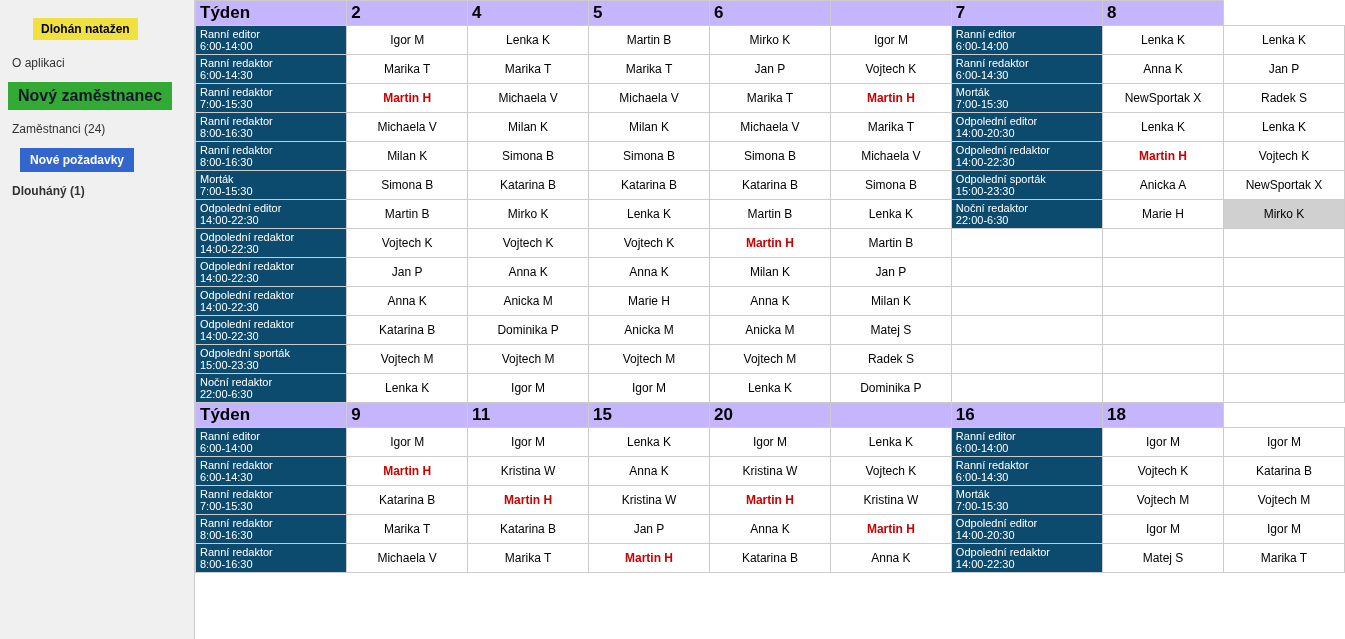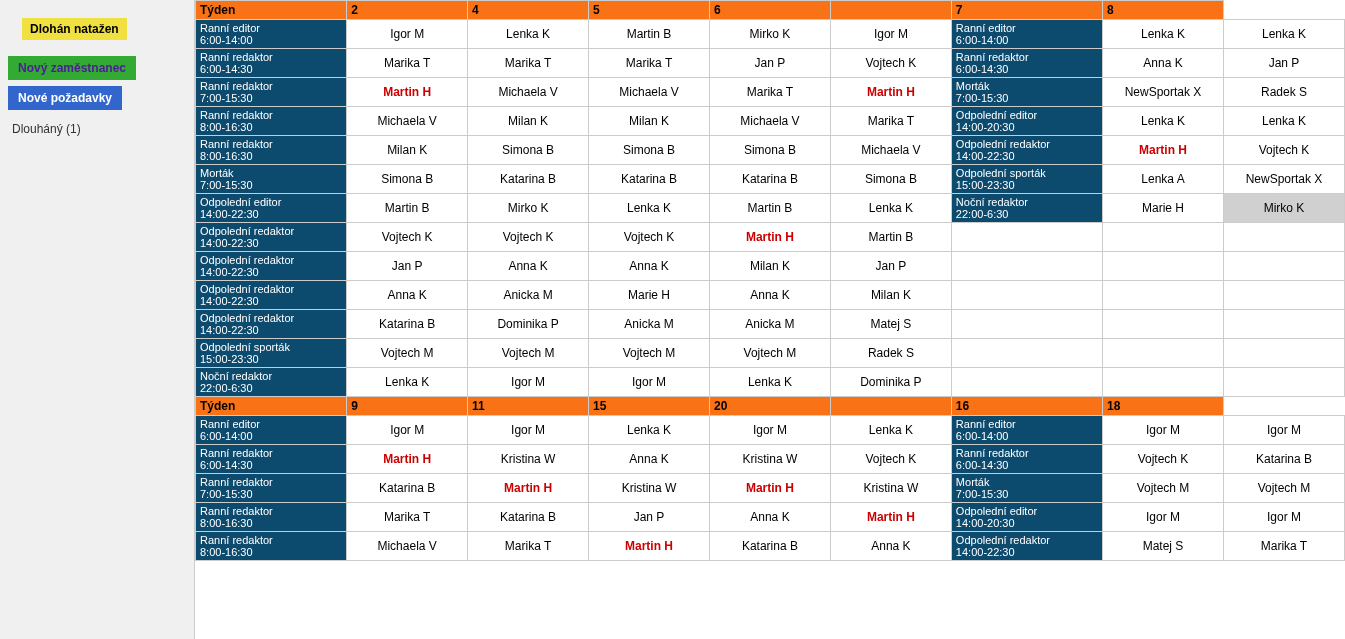--- a/index.html
+++ b/index.html
@@ -13,54 +13,54 @@
       border-right: 1px solid #ccc;
       padding: 8px 0;
       min-height: 639px;
     }
     .sidebar-badge {
       background: #f0e040;
       color: #000;
       font-size: 12px;
       font-weight: bold;
       padding: 4px 8px;
-      margin: 4px 14px;
+      margin: 4px 25px;
       display: inline-block;
     }
     .sidebar-link {
       display: block;
       padding: 6px 12px;
       color: #333;
       cursor: pointer;
       text-decoration: none;
     }
     .sidebar-btn-green {
       background: #3a3;
-      color: #4c1d95;
+      color: #0f172a;
       padding: 5px 10px;
       margin: 6px 8px;
       display: block;
       border: none;
       cursor: pointer;
-      font-size: 12px;
+      font-size: 16px;
       font-weight: bold;
     }
     .sidebar-btn-blue {
       background: #36c;
       color: #fff;
       padding: 5px 10px;
-      margin: 6px 8px;
+      margin: 6px 20px;
       display: block;
       border: none;
       cursor: pointer;
       font-size: 12px;
       font-weight: bold;
     }
     .sidebar-link-bold {
-      font-weight: normal;
+      font-weight: bold;
     }
 
     
     #main {
       flex: 1;
       overflow-x: auto;
       overflow-y: auto;
     }
 
     
@@ -71,23 +71,23 @@
     }
     table.schedule td, table.schedule th {
       border: 1px solid #ccc;
       padding: 2px 4px;
       vertical-align: middle;
       white-space: nowrap;
     }
 
     
     tr.week-header td {
-      background: #f97316;
-      font-weight: bold;
-      font-size: 12px;
+      background: #c4b5fd;
+      font-weight: bold;
+      font-size: 17px;
       color: #000;
     }
 
     
     td.shift-label {
       background: #0c4a6e;
       color: #fff;
       font-size: 11px;
       width: 110px;
       min-width: 90px;
@@ -108,21 +108,23 @@
     
     .martin-red { color: #cc0000; font-weight: bold; }
   </style>
 </head>
 <body>
 
 <div id="sidebar">
   <div style="padding: 6px 8px;">
     <span class="sidebar-badge">Dlohán natažen</span>
   </div>
+  <a class="sidebar-link">O aplikaci</a>
   <button class="sidebar-btn-green">Nový zaměstnanec</button>
+  <a class="sidebar-link">Zaměstnanci (24)</a>
   <button class="sidebar-btn-blue">Nové požadavky</button>
   <a class="sidebar-link sidebar-link-bold">Dlouháný (1)</a>
 </div>
 
 <div id="main">
   <table class="schedule">
     <colgroup>
       <col style="width:110px">
       <col style="width:88px">
       <col style="width:88px">
@@ -212,21 +214,21 @@
         <tr>
           <td class="shift-label" style="white-space: pre-line;">Morták
 7:00-15:30</td>
           <td class="data-cell">Simona B</td>
           <td class="data-cell">Katarina B</td>
           <td class="data-cell">Katarina B</td>
           <td class="data-cell">Katarina B</td>
           <td class="data-cell">Simona B</td>
           <td class="shift-label" style="white-space: pre-line;">Odpolední sporták
 15:00-23:30</td>
-          <td class="data-cell">Lenka A</td>
+          <td class="data-cell">Anicka A</td>
           <td class="data-cell">NewSportak X</td>
         </tr>
         <tr>
           <td class="shift-label" style="white-space: pre-line;">Odpolední editor
 14:00-22:30</td>
           <td class="data-cell">Martin B</td>
           <td class="data-cell">Mirko K</td>
           <td class="data-cell">Lenka K</td>
           <td class="data-cell">Martin B</td>
           <td class="data-cell">Lenka K</td>

